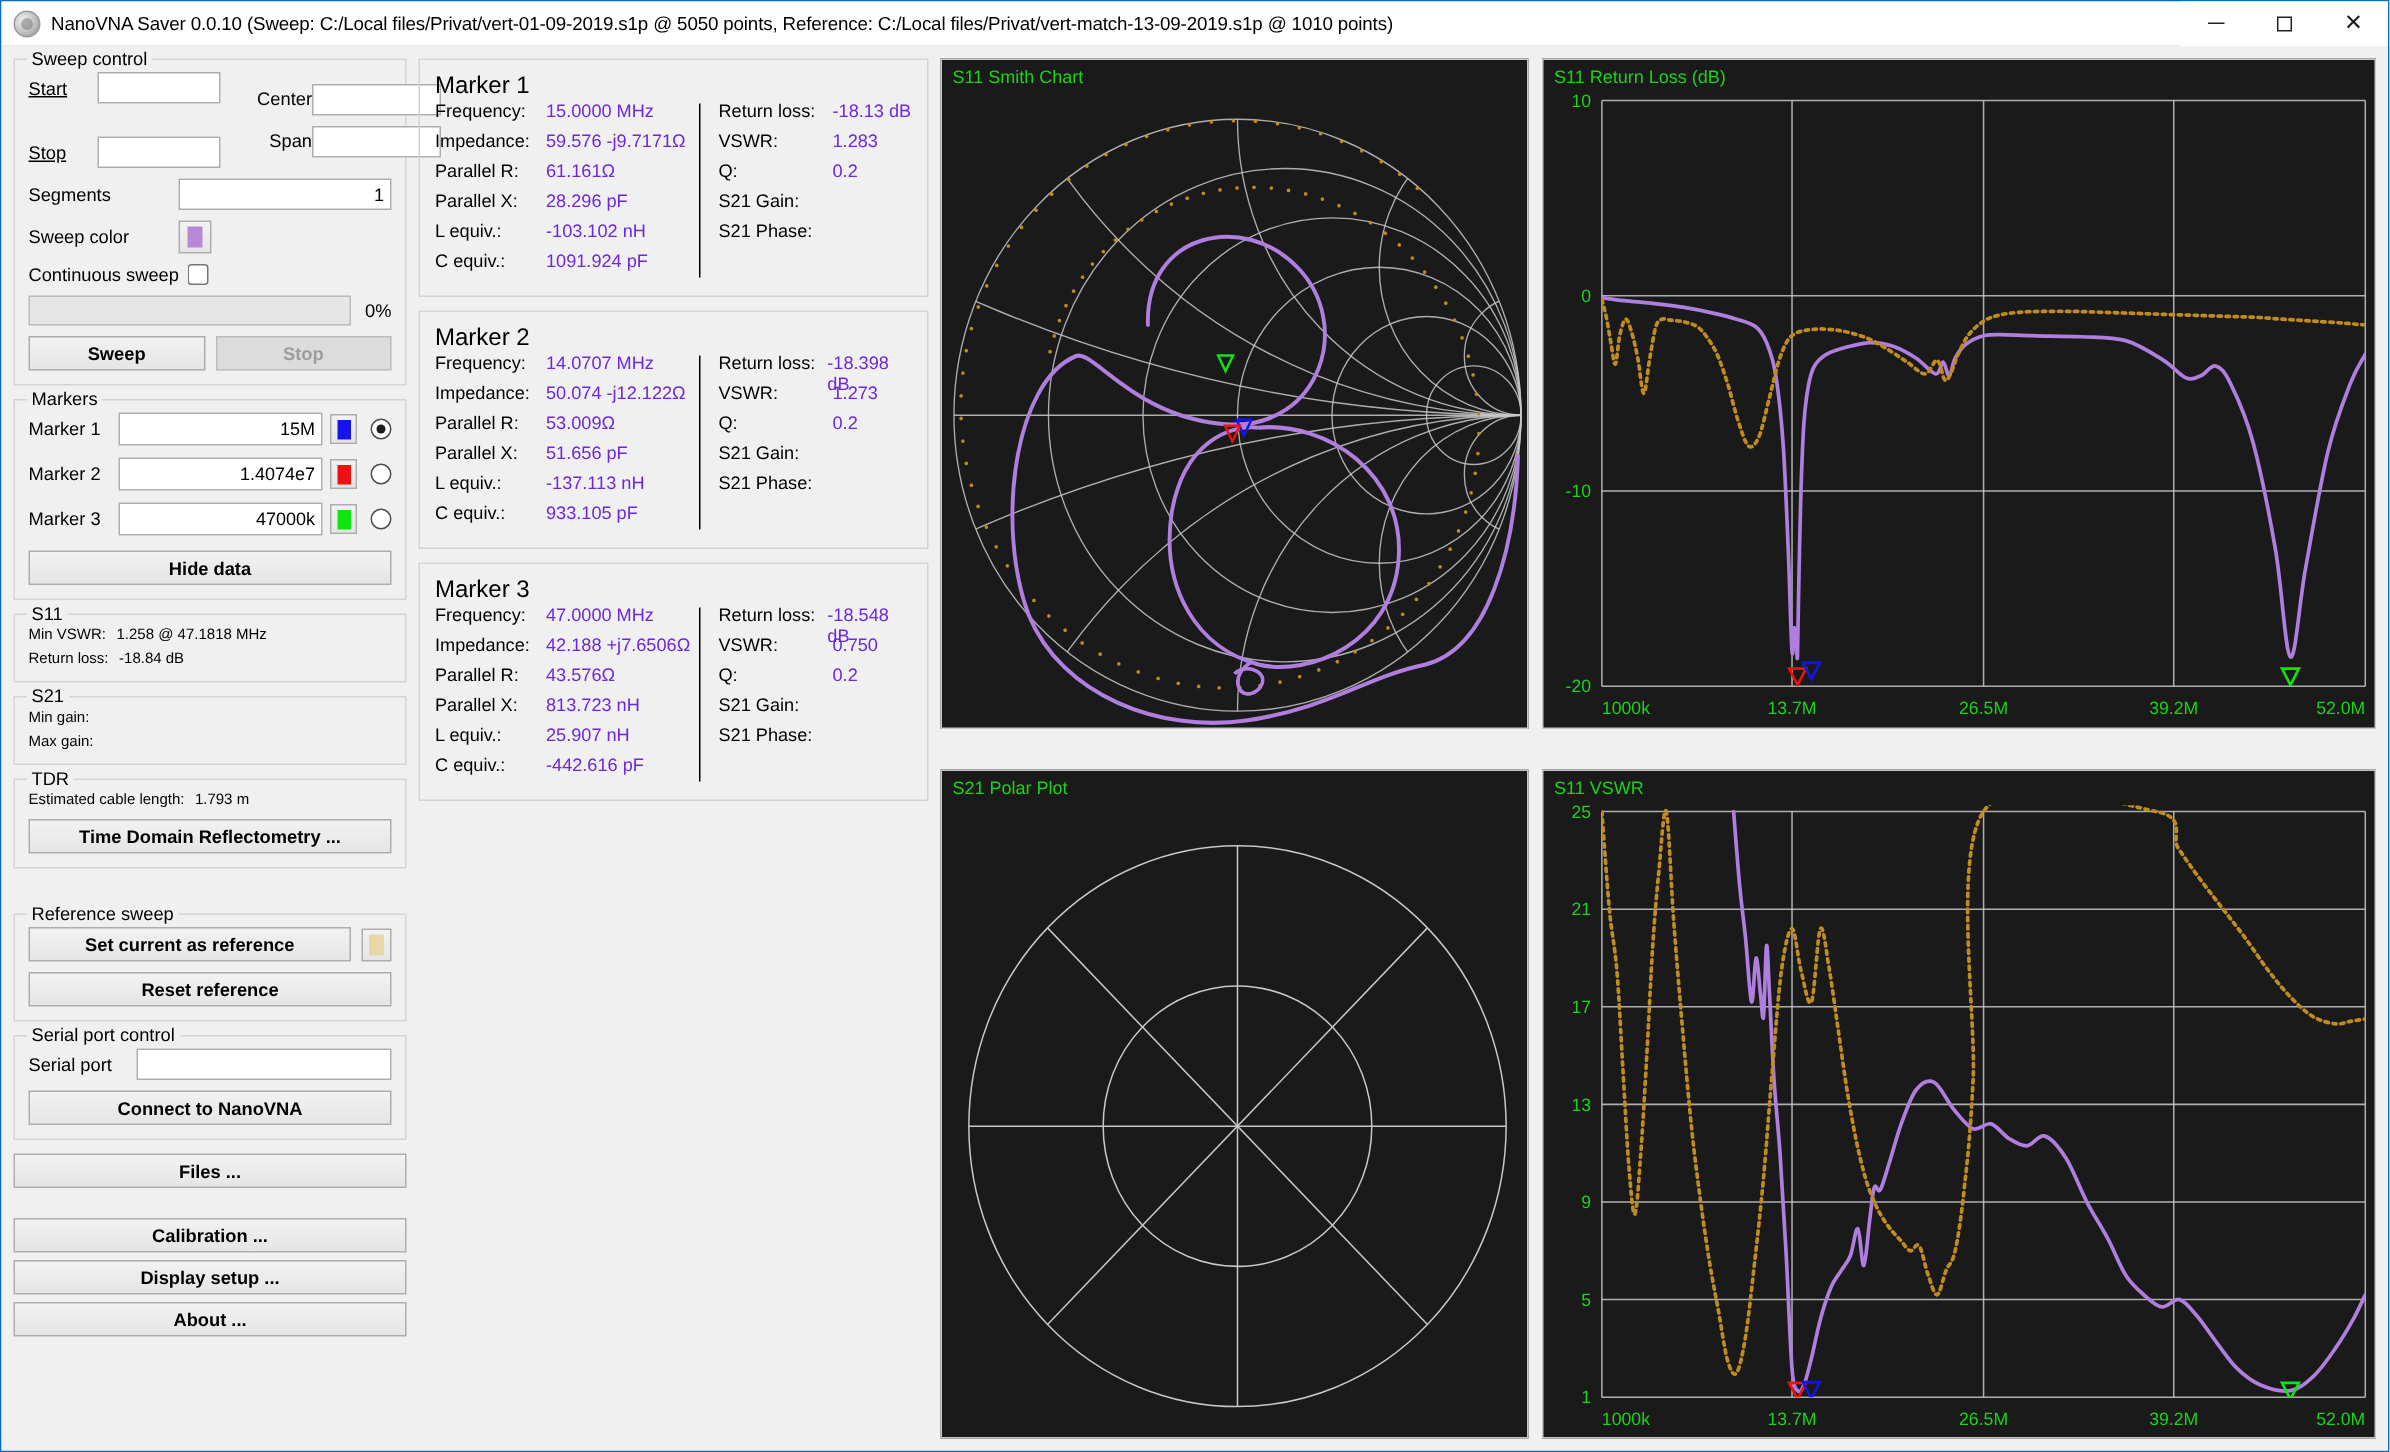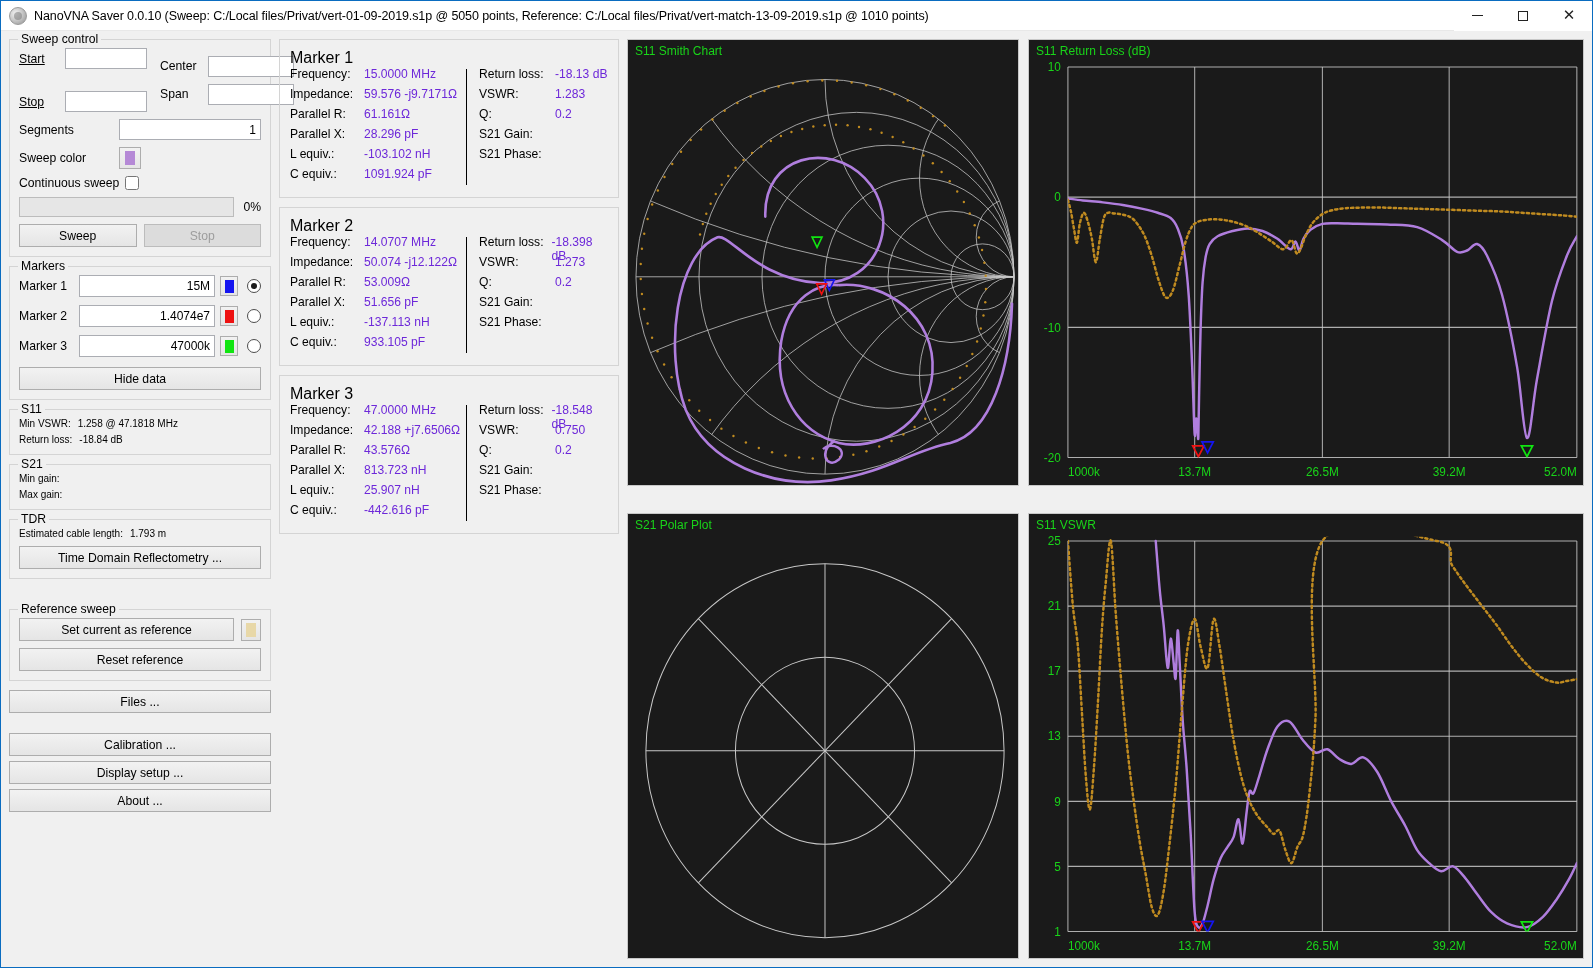--- a/index.html
+++ b/index.html
@@ -79,34 +79,34 @@
     border: 1px solid #abadb3; background: #fff; height: 21px;
     font-size: 12px; font-family: "Liberation Sans", sans-serif;
     padding: 0 4px; text-align: right; color: #000;
     outline: none;
   }
 
   button.btn {
     background: linear-gradient(#f2f2f2, #e5e5e5);
     border: 1px solid #adadad;
     font-size: 12.2px; font-family: "Liberation Sans", sans-serif;
-    height: 23px; color: #000; cursor: pointer;
+    height: 23px; color: #000; cursor: pointer; font-weight: bold;
   }
   button.btn:disabled { color: #9d9d9d; background: #dcdcdc; border-color: #bcbcbc; cursor: default; }
 
   
   .sweep-grid { display: flex; align-items: center; margin-bottom: 7px; }
   .sweep-grid .lbl { width: 44px; }
   .vdiv { width: 2px; background: #000; height: 44px; margin: 0 9px 0 4px; align-self: center; }
   .sweep-left { display: flex; flex-direction: column; gap: 22px; text-decoration: underline; }
   .sweep-right { display: flex; flex-direction: column; gap: 7px; }
   .sw-row { display: flex; align-items: center; }
   .sw-row .lbl { width: 46px; }
   .sw-row input.tf { width: 82px; }
-  .sw-row2 .lbl { width: 48px; }
+  .sw-row2 .lbl { width: 48px; text-align: right; }
   .sw-row2 input.tf { width: 86px; }
 
   .colorswatch {
     width: 22px; height: 22px; border: 1px solid #adadad;
     background: linear-gradient(#f2f2f2, #e5e5e5);
     display: flex; align-items: center; justify-content: center;
   }
   .colorswatch i { display:block; width: 10px; height: 14px; }
 
   input.cb { width: 14px; height: 14px; margin: 0 0 0 6px; }
@@ -309,20 +309,28 @@
         <span class="legend">Reference sweep</span>
         <div class="row">
           <button class="btn" style="flex:1">Set current as reference</button>
           <div class="colorswatch" style="margin-left:7px;width:20px;height:22px">
               <i id="refc" style="background: rgb(232, 216, 168);"></i>
             </div>
         </div>
         <button class="btn" style="width:100%">Reset reference</button>
       </div>
 
+      <div class="group">
+        <span class="legend">Serial port control</span>
+        <div class="row">
+          <span class="lbl" style="width:72px">Serial port</span>
+          <input class="tf" style="flex: 1 1 0%; text-align: left;" value="">
+        </div>
+        <button class="btn" style="width:100%">Connect to NanoVNA</button>
+      </div>
 
       <button class="btn" style="width:100%;margin-bottom:20px">Files ...</button>
       <button class="btn" style="width:100%;margin-bottom:5px">Calibration ...</button>
       <button class="btn" style="width:100%;margin-bottom:5px">Display setup ...</button>
       <button class="btn" style="width:100%">About ...</button>
     </div>
 
     <div class="col-mid">
 
       <div class="mgroup">

